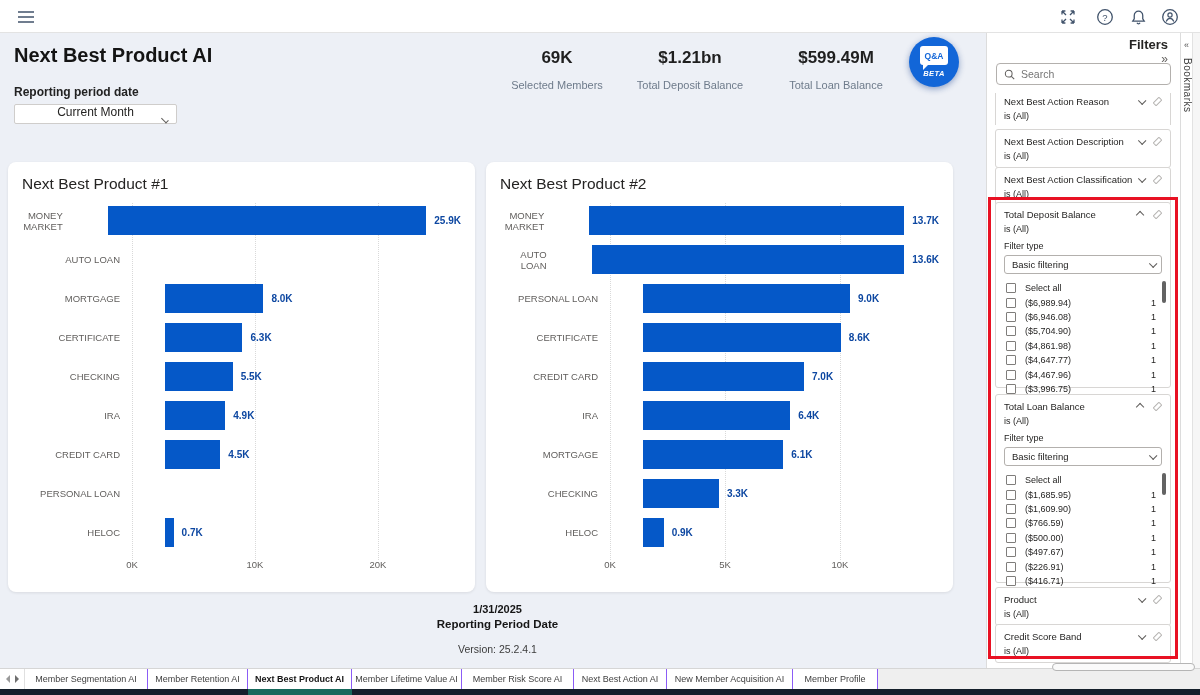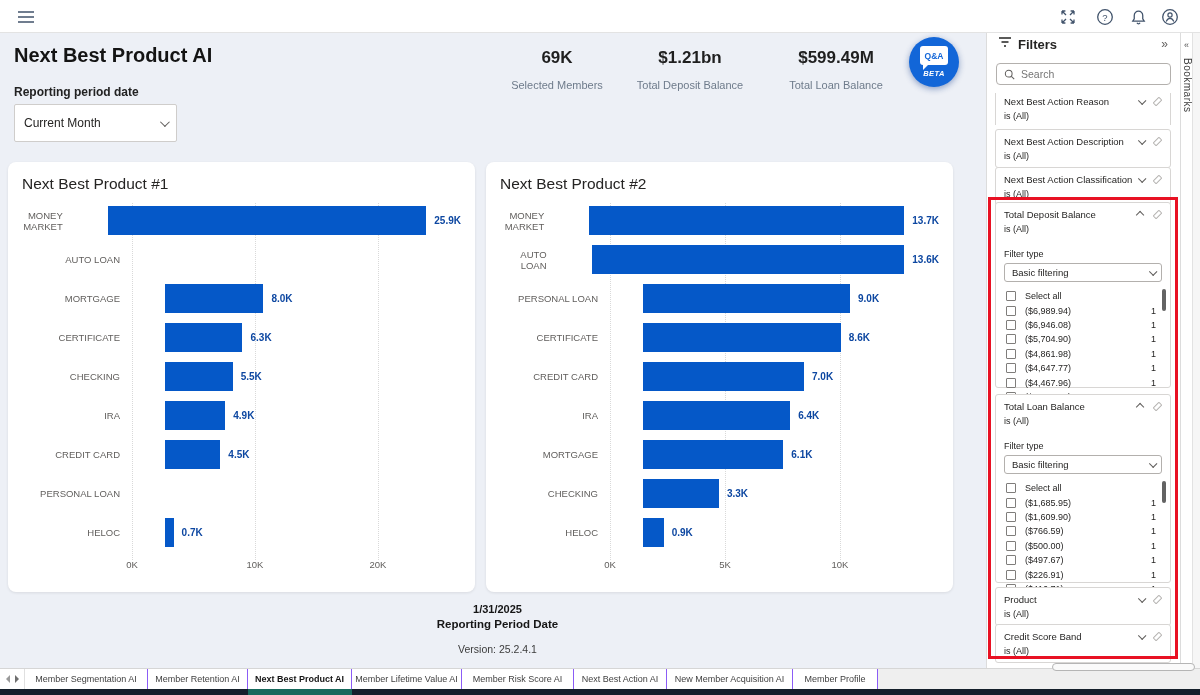--- a/index.html
+++ b/index.html
@@ -6,21 +6,21 @@
   html,body { width:1200px; height:695px; overflow:hidden; font-family:"Liberation Sans", sans-serif; }
   #app { position:relative; width:1200px; height:695px; background:#edf0f6; }
 
   
   .topbar { position:absolute; left:0; top:0; width:1200px; height:33px; background:#fff; border-bottom:1px solid #e3e3e3; }
   .topbar .icon-btn { position:absolute; top:7px; width:20px; height:20px; display:flex; align-items:center; justify-content:center; cursor:pointer; }
 
   
   .page-title { position:absolute; left:14px; top:44px; font-size:20px; font-weight:700; color:#141414; }
   .rp-label { position:absolute; left:14px; top:85px; font-size:12px; font-weight:700; color:#222; }
-  .rp-dropdown { position:absolute; left:14px; top:104px; width:163px; height:38px; background:#fff; border:1px solid #cfcdcb; border-radius:2px; display:flex; align-items:center; padding:0 9px; font-size:12px; color:#252423; }
+  .rp-dropdown { position:absolute; left:14px; top:104px; width:163px; height:20px; background:#fff; border:1px solid #cfcdcb; border-radius:2px; display:flex; align-items:center; padding:0 9px; font-size:12px; color:#252423;flex-direction:column; }
   .rp-dropdown .chev { margin-left:auto; }
 
   .chev { width:7px; height:7px; border-right:1.4px solid #605e5c; border-bottom:1.4px solid #605e5c; display:inline-block; }
   .chev.down { transform:rotate(45deg) translateY(-2px); }
   .chev.up { transform:rotate(225deg) translateY(-1px); }
 
   
   .kpi { position:absolute; top:48px; text-align:center; }
   .kpi .v { font-size:17px; font-weight:600; color:#1f1f1f; }
   .kpi .l { font-size:11px; color:#6e7b8b; margin-top:11px; }
@@ -47,33 +47,33 @@
   .tick { position:absolute; top:7px; transform:translateX(-50%); font-size:9.5px; color:#605e5c; }
 
   
   .foot { position:absolute; left:310px; width:375px; text-align:center; color:#161616; }
   .foot-date { top:603px; font-size:11px; font-weight:700; }
   .foot-label { top:618px; font-size:11.5px; font-weight:700; }
   .foot-version { top:643px; font-size:10.5px; font-weight:400; color:#3c3c3c; }
 
   
   .fpanel { position:absolute; left:986px; top:33px; width:194px; height:635px; background:#fff; border-left:1px solid #dcdcdc; }
-  .fheader { display:flex; align-items:flex-start; height:26px; padding:4px 12px 0 12px; }
+  .fheader { display:flex; align-items:flex-end; height:26px; padding:4px 12px 0 12px;flex-direction:column; }
   .fheader .ttl { font-size:13px; font-weight:700; color:#252423; margin-left:7px; flex:1; }
   .fheader .collapse { font-size:12px; color:#605e5c; cursor:pointer; }
   .fsearch { margin:4px 9px 8px 9px; height:22px; border:1px solid #b3b0ad; border-radius:4px; display:flex; align-items:center; padding:0 7px; background:#fff; }
   .fsearch input { border:none; outline:none; width:130px; font-size:10.5px; color:#252423; font-family:"Liberation Sans",sans-serif; margin-left:6px; background:transparent; }
   .fcards { position:absolute; left:8px; top:60px; width:178px; }
   .fcard { position:absolute; left:0; width:176px; background:#fff; border:1px solid #d8d6d4; border-radius:3px; padding:6px 8px; }
   .fcard-row { display:flex; align-items:center; }
   .fcard-title { flex:1; font-size:9.5px; color:#252423; white-space:nowrap; overflow:hidden; }
   .fcard-state { font-size:9px; color:#252423; margin-top:4px; }
   .eraser { width:9px; height:5px; border:1px solid #b5b3b1; border-radius:1px; transform:rotate(-45deg); display:inline-block; margin-left:10px; cursor:pointer; }
   .fcard .chev { width:5.5px; height:5.5px; cursor:pointer; }
-  .ft-label { font-size:9px; color:#252423; margin-top:15px; }
+  .ft-label { font-size:9px; color:#252423; margin-top:7px; }
   .ft-select { margin-top:4px; height:19px; border:1px solid #b3b0ad; border-radius:3px; display:flex; align-items:center; padding:0 7px; font-size:9.5px; color:#252423; cursor:pointer; }
   .ft-select .chev { margin-left:auto; width:5.5px; height:5.5px; }
   .flist { margin-top:7px; position:relative; }
   .flrow { display:flex; align-items:center; height:14.4px; cursor:pointer; }
   .cb { width:10px; height:10px; border:1px solid #7f7d7b; border-radius:1px; background:#fff; margin:0 9px 0 2px; flex:none; }
   .fl-label { flex:1; font-size:9px; color:#252423; white-space:nowrap; }
   .fl-count { font-size:9px; color:#252423; margin-right:6px; }
   .fscroll { position:absolute; right:-4px; top:0; width:4px; height:22px; background:#636363; border-radius:2px; cursor:pointer; }
   .clipwrap { position:absolute; left:0; top:0; width:178px; height:32px; overflow:hidden; }
   .clipwrap .fcard { top:-4px; }

